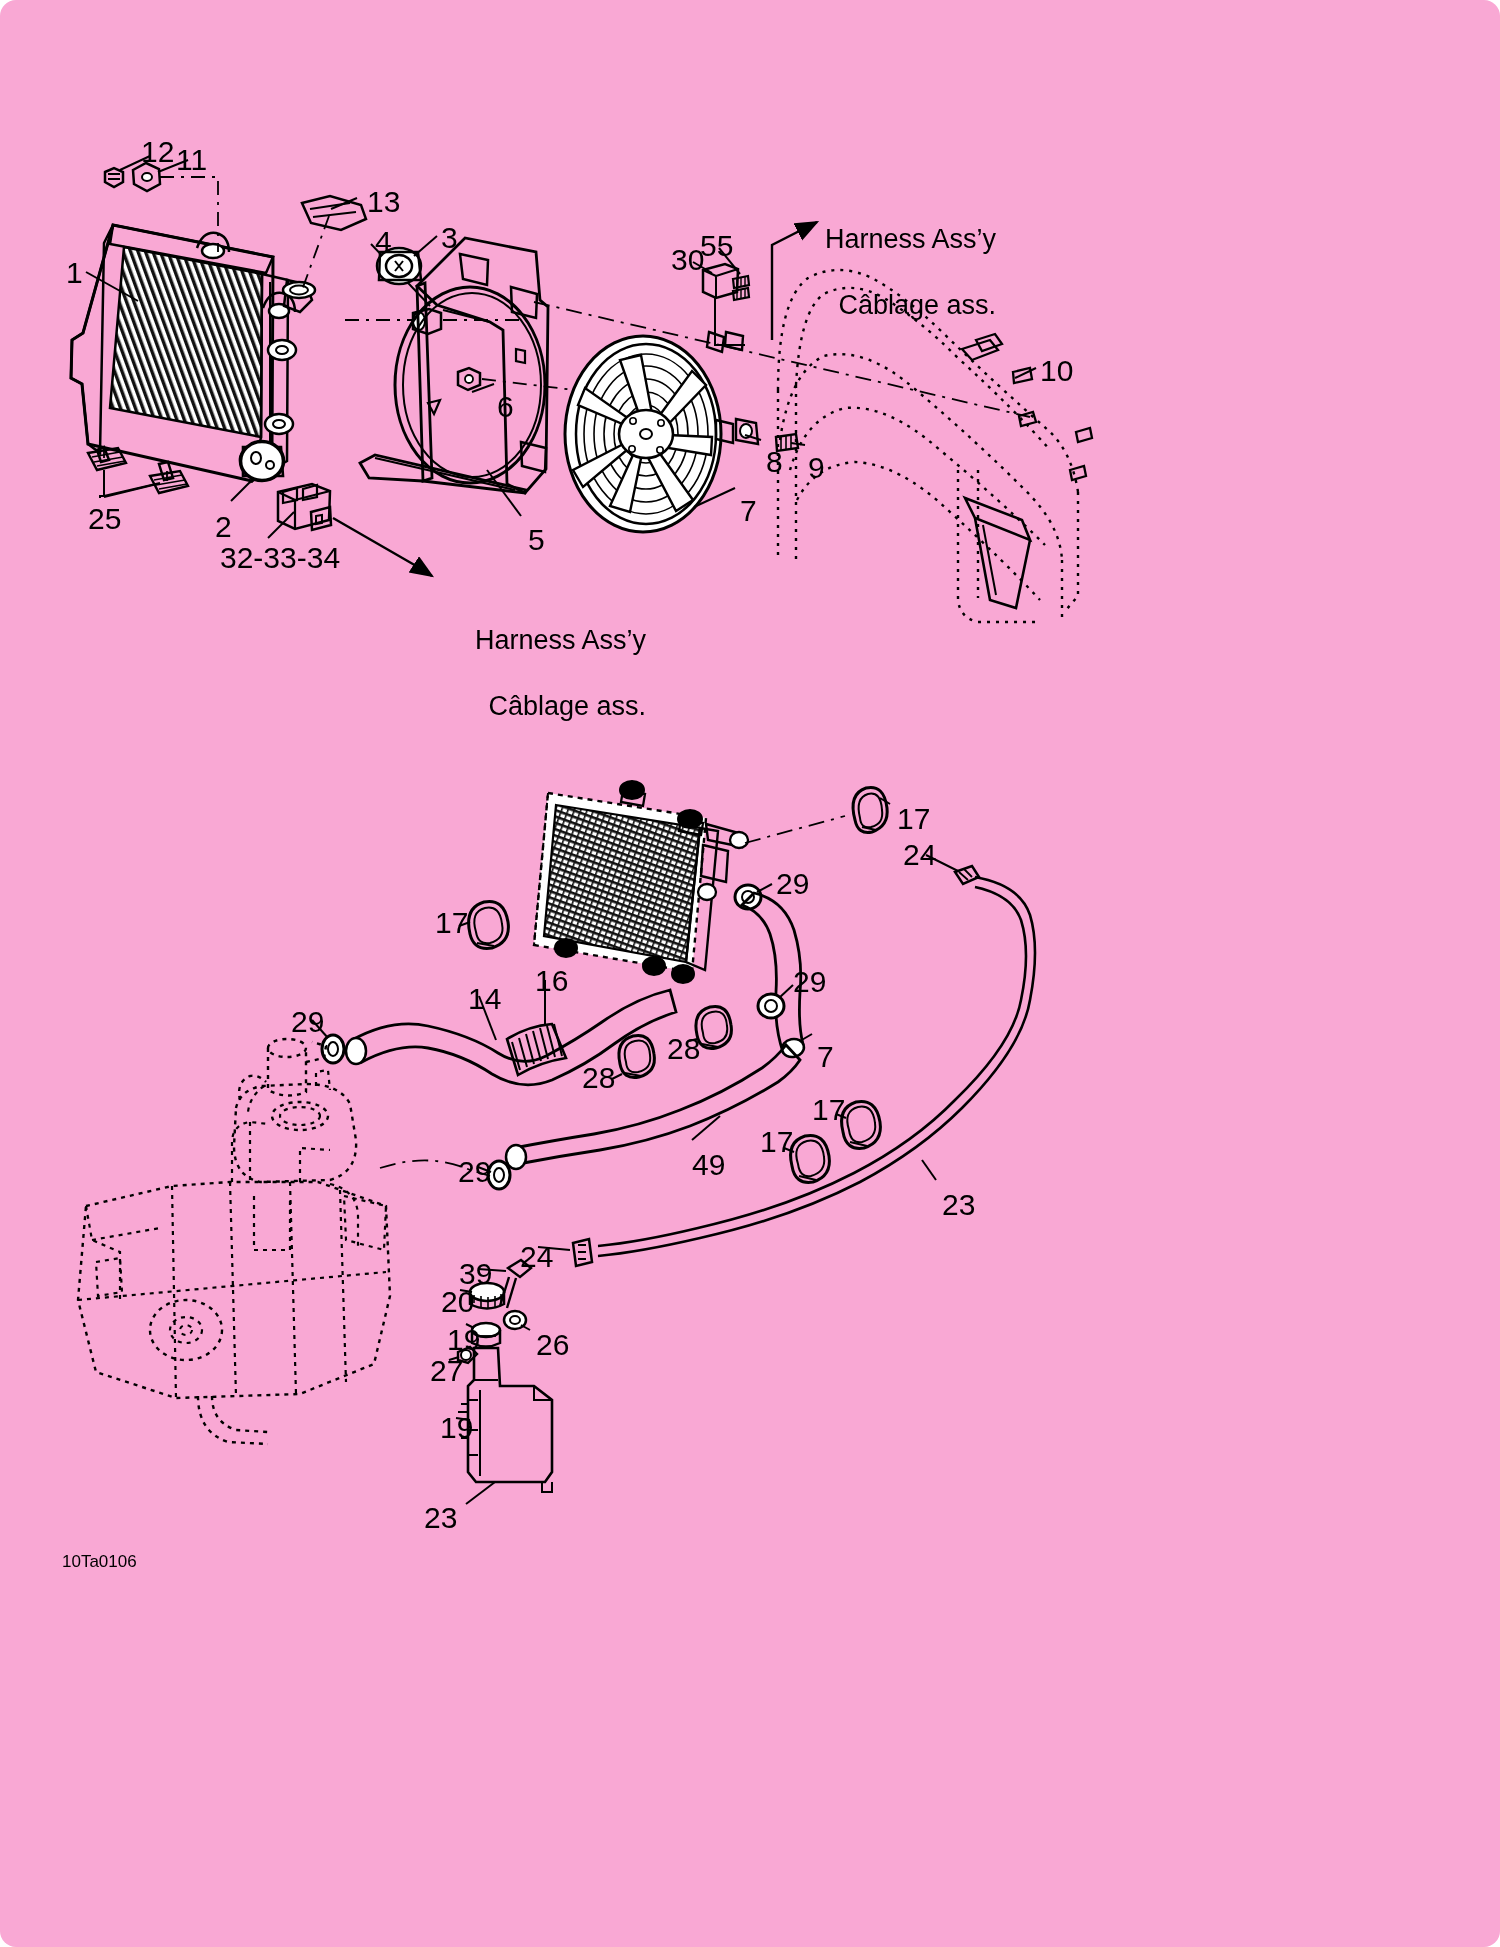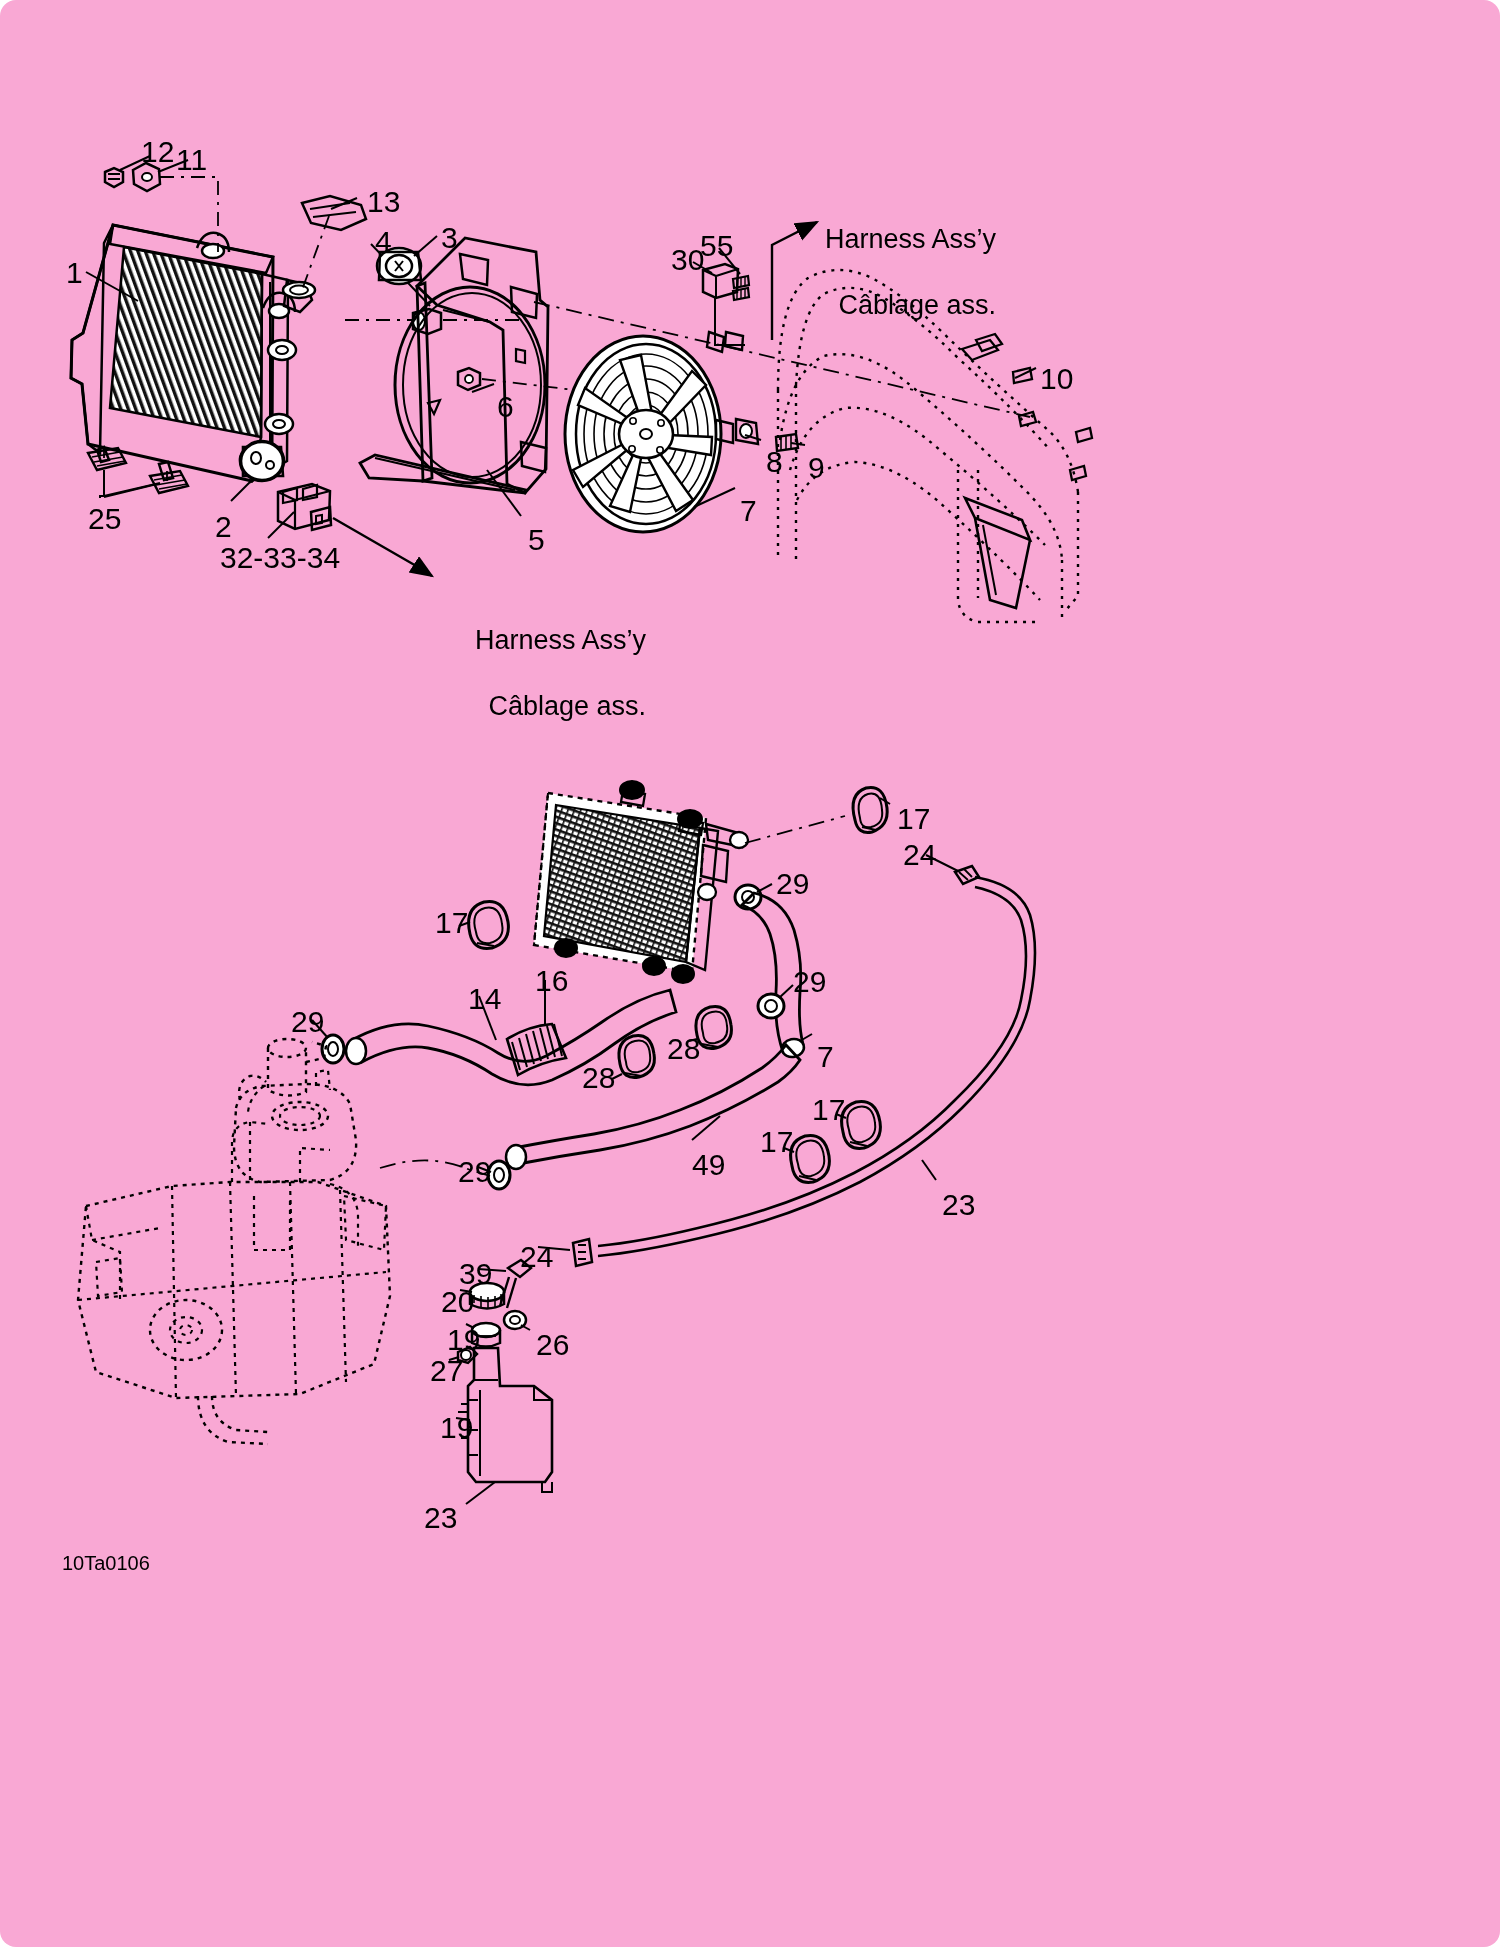--- a/index.html
+++ b/index.html
@@ -1,21 +1,21 @@
 <!DOCTYPE html>
 <html><head>
 <meta charset="utf-8">
 <style>
   html,body{margin:0;padding:0;background:#fff;}
   body{font-family:"Liberation Sans", sans-serif;color:#000;}
   #page{position:relative;width:1500px;height:1947px;background:#f9a8d4;overflow:hidden;border-radius:16px;}
   svg{position:absolute;left:0;top:0;}
   .callout{position:absolute;font-family:"Liberation Sans",sans-serif;font-size:30px;line-height:1;color:#000;white-space:nowrap;}
   .note{position:absolute;font-family:"Liberation Sans",sans-serif;font-size:27px;line-height:1.22;color:#000;white-space:pre;text-align:right;}
-  .code{position:absolute;font-family:"Liberation Sans",sans-serif;font-size:20px;color:#000;}
+  .code{position:absolute;font-family:"Liberation Sans",sans-serif;font-size:17px;color:#000;}
   .ln{stroke:#000;fill:none;}
 </style>
 </head>
 <body>
 
 <div id="page">
 
 <svg width="1500" height="1947" viewBox="0 0 1500 1947">
   <defs>
     <pattern id="corefins" width="7" height="7" patternUnits="userSpaceOnUse" patternTransform="rotate(-20)">
@@ -499,21 +499,21 @@
 
 <div>
   <div class="callout" style="left:141px;top:137px">12</div>
   <div class="callout" style="left:176px;top:145px">11</div>
   <div class="callout" style="left:367px;top:187px">13</div>
   <div class="callout" style="left:375px;top:227px">4</div>
   <div class="callout" style="left:441px;top:223px">3</div>
   <div class="callout" style="left:66px;top:258px">1</div>
   <div class="callout" style="left:671px;top:245px">30</div>
   <div class="callout" style="left:700px;top:231px">55</div>
-  <div class="callout" style="left:1040px;top:364px">10</div>
+  <div class="callout" style="left:1040px;top:356px">10</div>
   <div class="callout" style="left:497px;top:392px">6</div>
   <div class="callout" style="left:766px;top:447px">8</div>
   <div class="callout" style="left:808px;top:453px">9</div>
   <div class="callout" style="left:740px;top:496px">7</div>
   <div class="callout" style="left:88px;top:504px">25</div>
   <div class="callout" style="left:215px;top:512px">2</div>
   <div class="callout" style="left:528px;top:525px">5</div>
   <div class="callout" style="left:220px;top:543px">32-33-34</div>
 
   <div class="callout" style="left:897px;top:804px">17</div>

